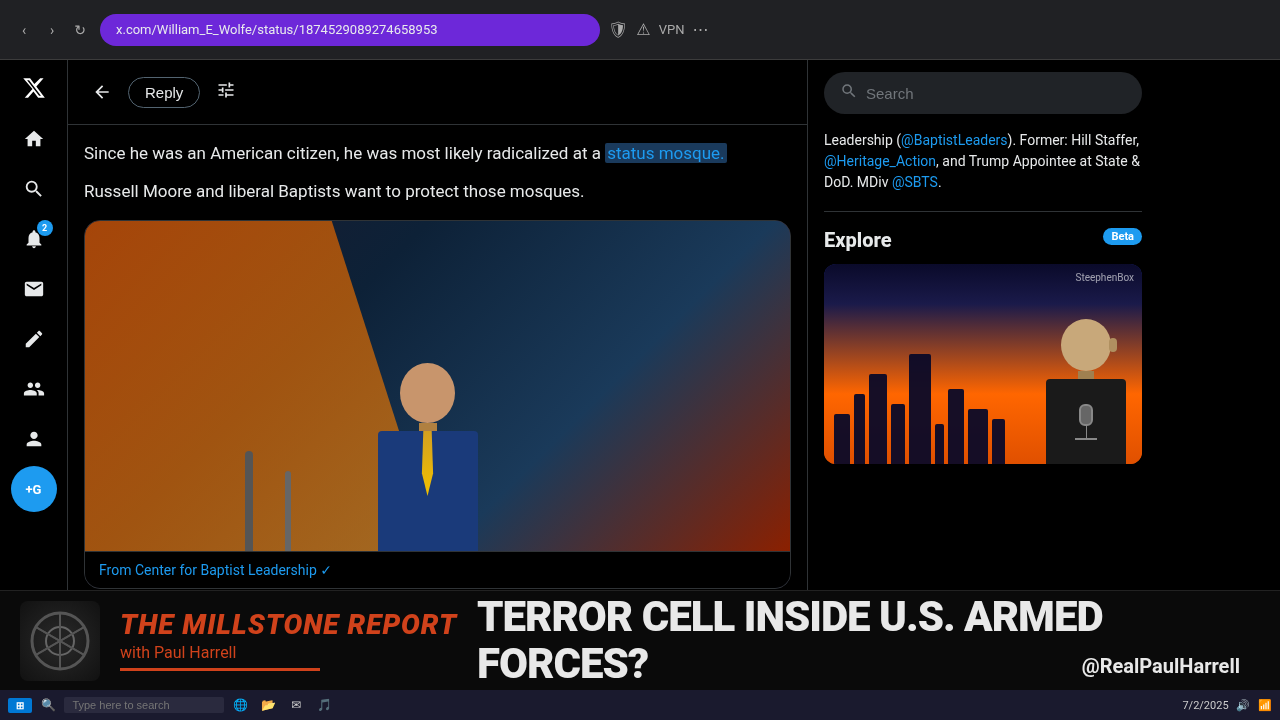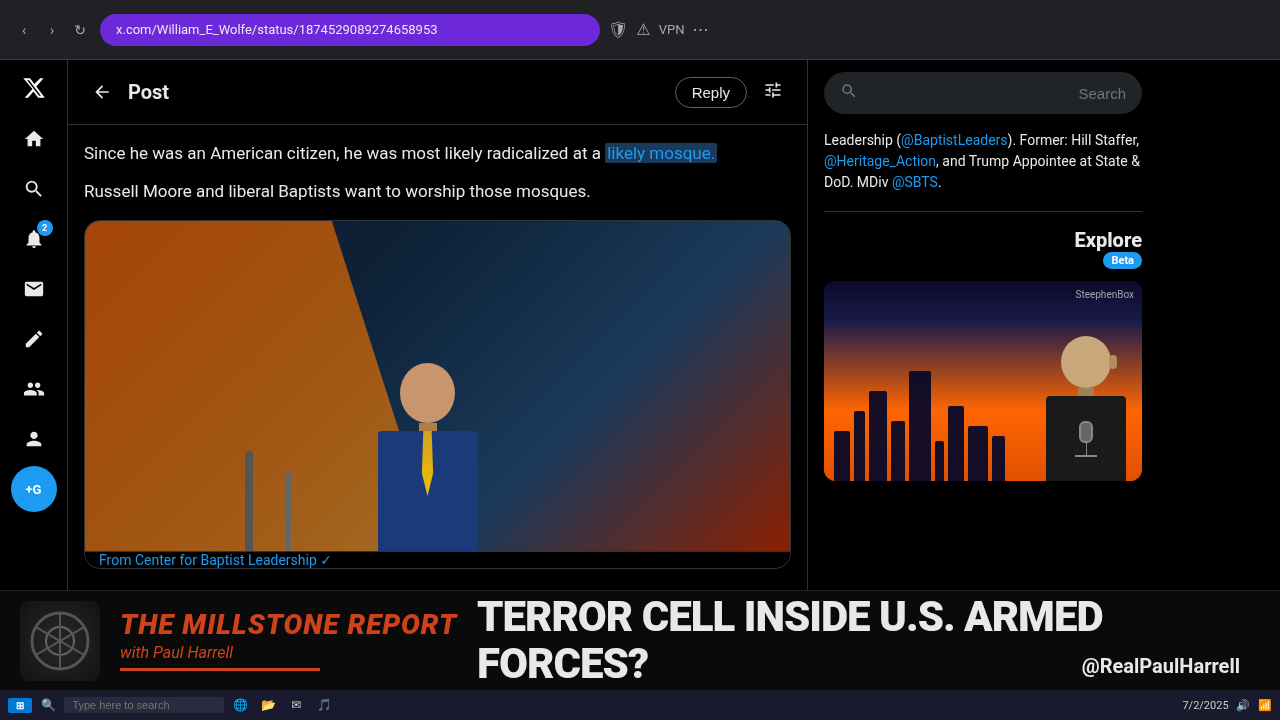--- a/index.html
+++ b/index.html
@@ -213,21 +213,21 @@
       color: #fff;
       font-size: 36px;
       font-weight: 800;
       text-align: center;
       text-shadow: 2px 2px 8px rgba(0,0,0,0.9);
       padding: 0 40px;
       line-height: 1.3;
       z-index: 2;
     }
     .media-caption {
-      padding: 0 14px;
+      padding: 10px 14px;
       font-size: 14px;
       color: #71767b;
       background: #000;
       border-top: 1px solid #2f3336;
     }
     .media-caption span {
       color: #1d9bf0;
     }
 
     
@@ -250,44 +250,42 @@
       color: #71767b;
       font-size: 16px;
     }
     .search-input {
       background: transparent;
       border: none;
       color: #e7e9ea;
       font-size: 15px;
       outline: none;
       flex: 1;
-      text-align: right;
     }
     .search-input::placeholder { color: #71767b; }
 
     .bio-text {
       font-size: 14px;
       line-height: 1.5;
       color: #e7e9ea;
       margin-bottom: 16px;
       border-bottom: 1px solid #2f3336;
       padding-bottom: 18px;
     }
     .bio-text a {
       color: #1d9bf0;
       text-decoration: none;
     }
 
     
     .explore-header {
       display: flex;
-      align-items: flex-end;
+      align-items: flex-start;
       justify-content: space-between;
       margin-bottom: 12px;
-      flex-direction: column;
     }
     .explore-title {
       font-size: 20px;
       font-weight: 800;
       color: #e7e9ea;
     }
     .beta-badge {
       background: #1d9bf0;
       color: #fff;
       font-size: 11px;
@@ -348,21 +346,20 @@
       font-weight: 900;
       color: #d0421b;
       text-transform: uppercase;
       letter-spacing: 1px;
       font-style: italic;
       line-height: 1;
     }
     .banner-show-sub {
       font-size: 16px;
       color: #d0421b;
-      font-style: italic;
     }
     .banner-orange-line {
       height: 3px;
       background: #d0421b;
       width: 200px;
       margin-top: 2px;
     }
     .banner-headline {
       font-size: 42px;
       font-weight: 900;
@@ -516,35 +513,34 @@
   </div>
 
   <div class="main-content">
 
     <div class="post-header">
       <div class="back-btn">
         <svg width="20" height="20" viewBox="0 0 24 24" fill="currentColor">
             <path d="M20 11H7.83l5.59-5.59L12 4l-8 8 8 8 1.41-1.41L7.83 13H20v-2z"></path>
           </svg>
       </div>
-      <span class="post-title">Post</span>
       <button class="reply-btn">Reply</button>
       <span class="filter-icon">
         <svg width="20" height="20" viewBox="0 0 24 24" fill="currentColor">
             <path d="M3 17v2h6v-2H3zM3 5v2h10V5H3zm10 16v-2h8v-2h-8v-2h-2v6h2zM7 9v2H3v2h4v2h2V9H7zm14 4v-2H11v2h10zm-6-4h2V7h4V5h-4V3h-2v6z"></path>
           </svg>
       </span>
     </div>
 
     <div class="post-body">
       <div class="post-text">
         <span>Since he was an American citizen, he was most likely radicalized at a</span>
-        <span class="highlighted-text">likely mosque.</span>
+        <span class="highlighted-text">status mosque.</span>
       </div>
-      <div class="post-text-2">Russell Moore and liberal Baptists want to worship those mosques.</div>
+      <div class="post-text-2">Russell Moore and liberal Baptists want to protect those mosques.</div>
 
       <div class="embedded-media">
         <div class="media-image">
 
           <div style="position:absolute;top:0;left:0;right:0;bottom:0;background:linear-gradient(135deg,#1a1a2e,#0d2137,#1a3a5a,#8b2000);"></div>
 
           <div style="position:absolute;top:0;left:0;width:50%;height:100%;background:linear-gradient(135deg,rgba(200,80,0,0.8),rgba(255,140,0,0.6));clip-path:polygon(0 0, 70% 0, 100% 100%, 0 100%);"></div>
 
           <div class="figure-container">
             <div style="position:absolute;bottom:0;left:50%;transform:translateX(-60%);display:flex;flex-direction:column;align-items:center;">

